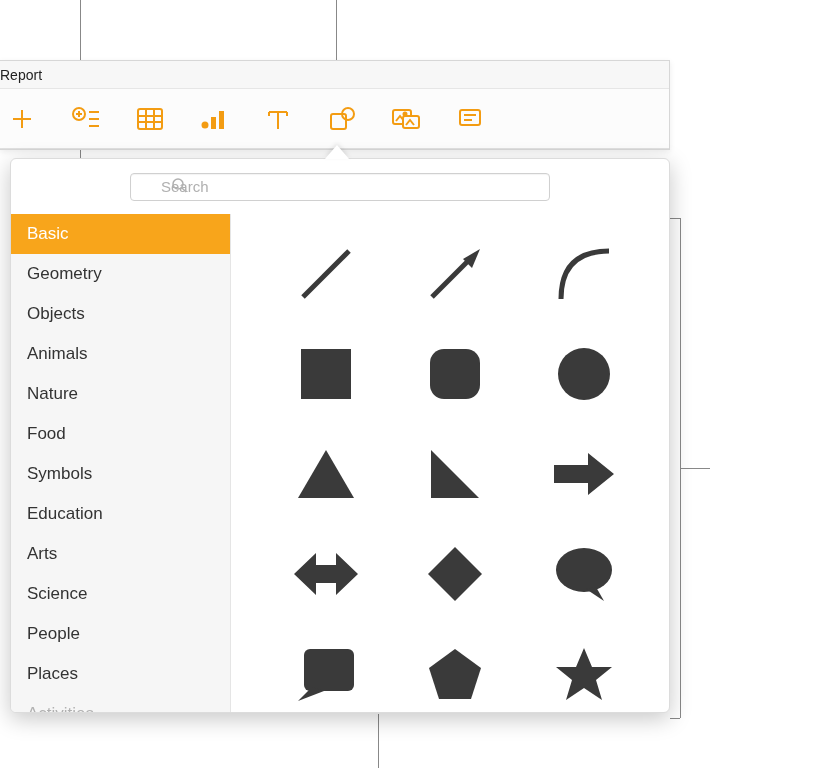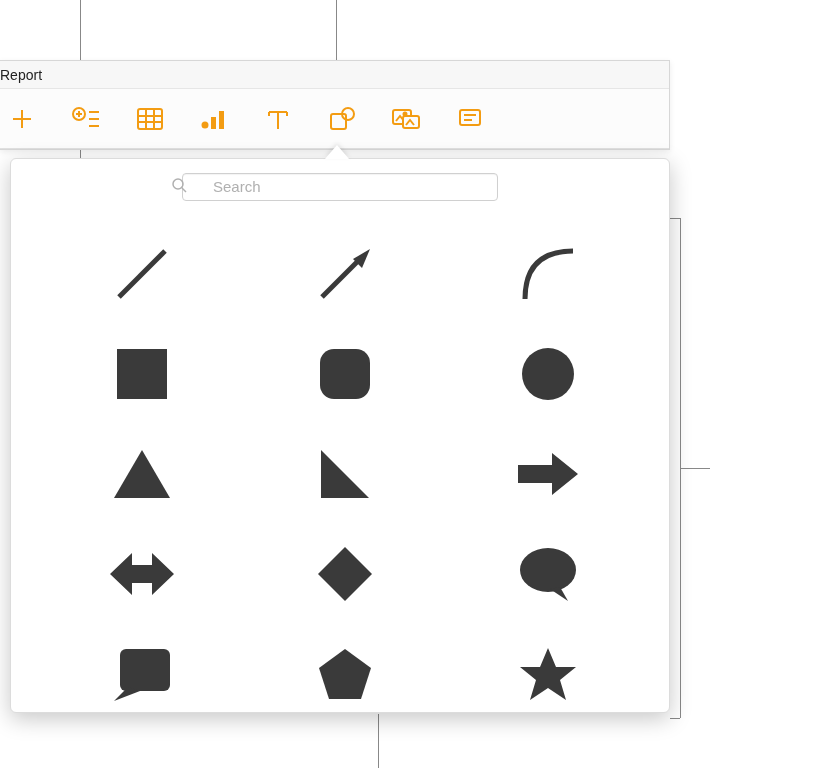--- a/index.html
+++ b/index.html
@@ -72,21 +72,21 @@
       overflow: hidden;
     }
     .search-wrap {
       height: 55px;
       display: flex;
       align-items: center;
       justify-content: center;
       position: relative;
     }
     .search {
-      width: 316px;
+      width: 420px;
       height: 28px;
       border: 1px solid #d0d0d0;
       border-radius: 4px;
       background: #fff;
       padding: 0 10px 0 30px;
       font-size: 15px;
       color: #555;
       box-shadow: inset 0 1px 1px rgba(0,0,0,0.05);
     }
     .search::placeholder { color: #b0b0b0; }
@@ -246,20 +246,35 @@
     <span class="search-icon">
       <svg width="16" height="16" viewBox="0 0 16 16">
           <circle cx="7" cy="7" r="5" fill="none" stroke="#b0b0b0" stroke-width="1.5"></circle>
           <line x1="11" y1="11" x2="15" y2="15" stroke="#b0b0b0" stroke-width="1.5"></line>
         </svg>
     </span>
     <input class="search" type="text" placeholder="Search" style="">
   </div>
 
   <div class="popover-body">
+    <div class="sidebar">
+      <div class="sidebar-item selected">Basic</div>
+      <div class="sidebar-item">Geometry</div>
+      <div class="sidebar-item">Objects</div>
+      <div class="sidebar-item">Animals</div>
+      <div class="sidebar-item">Nature</div>
+      <div class="sidebar-item">Food</div>
+      <div class="sidebar-item">Symbols</div>
+      <div class="sidebar-item">Education</div>
+      <div class="sidebar-item">Arts</div>
+      <div class="sidebar-item">Science</div>
+      <div class="sidebar-item">People</div>
+      <div class="sidebar-item">Places</div>
+      <div class="sidebar-item" style="opacity:0.35; height:20px; line-height:40px; overflow:hidden;">Activities</div>
+    </div>
 
     <div class="shapes-grid">
 
       <div class="shape-cell">
         <svg width="70" height="70">
             <line x1="12" y1="58" x2="58" y2="12" stroke="#3a3a3a" stroke-width="5"></line>
           </svg>
       </div>
       <div class="shape-cell">
         <svg width="70" height="70">

